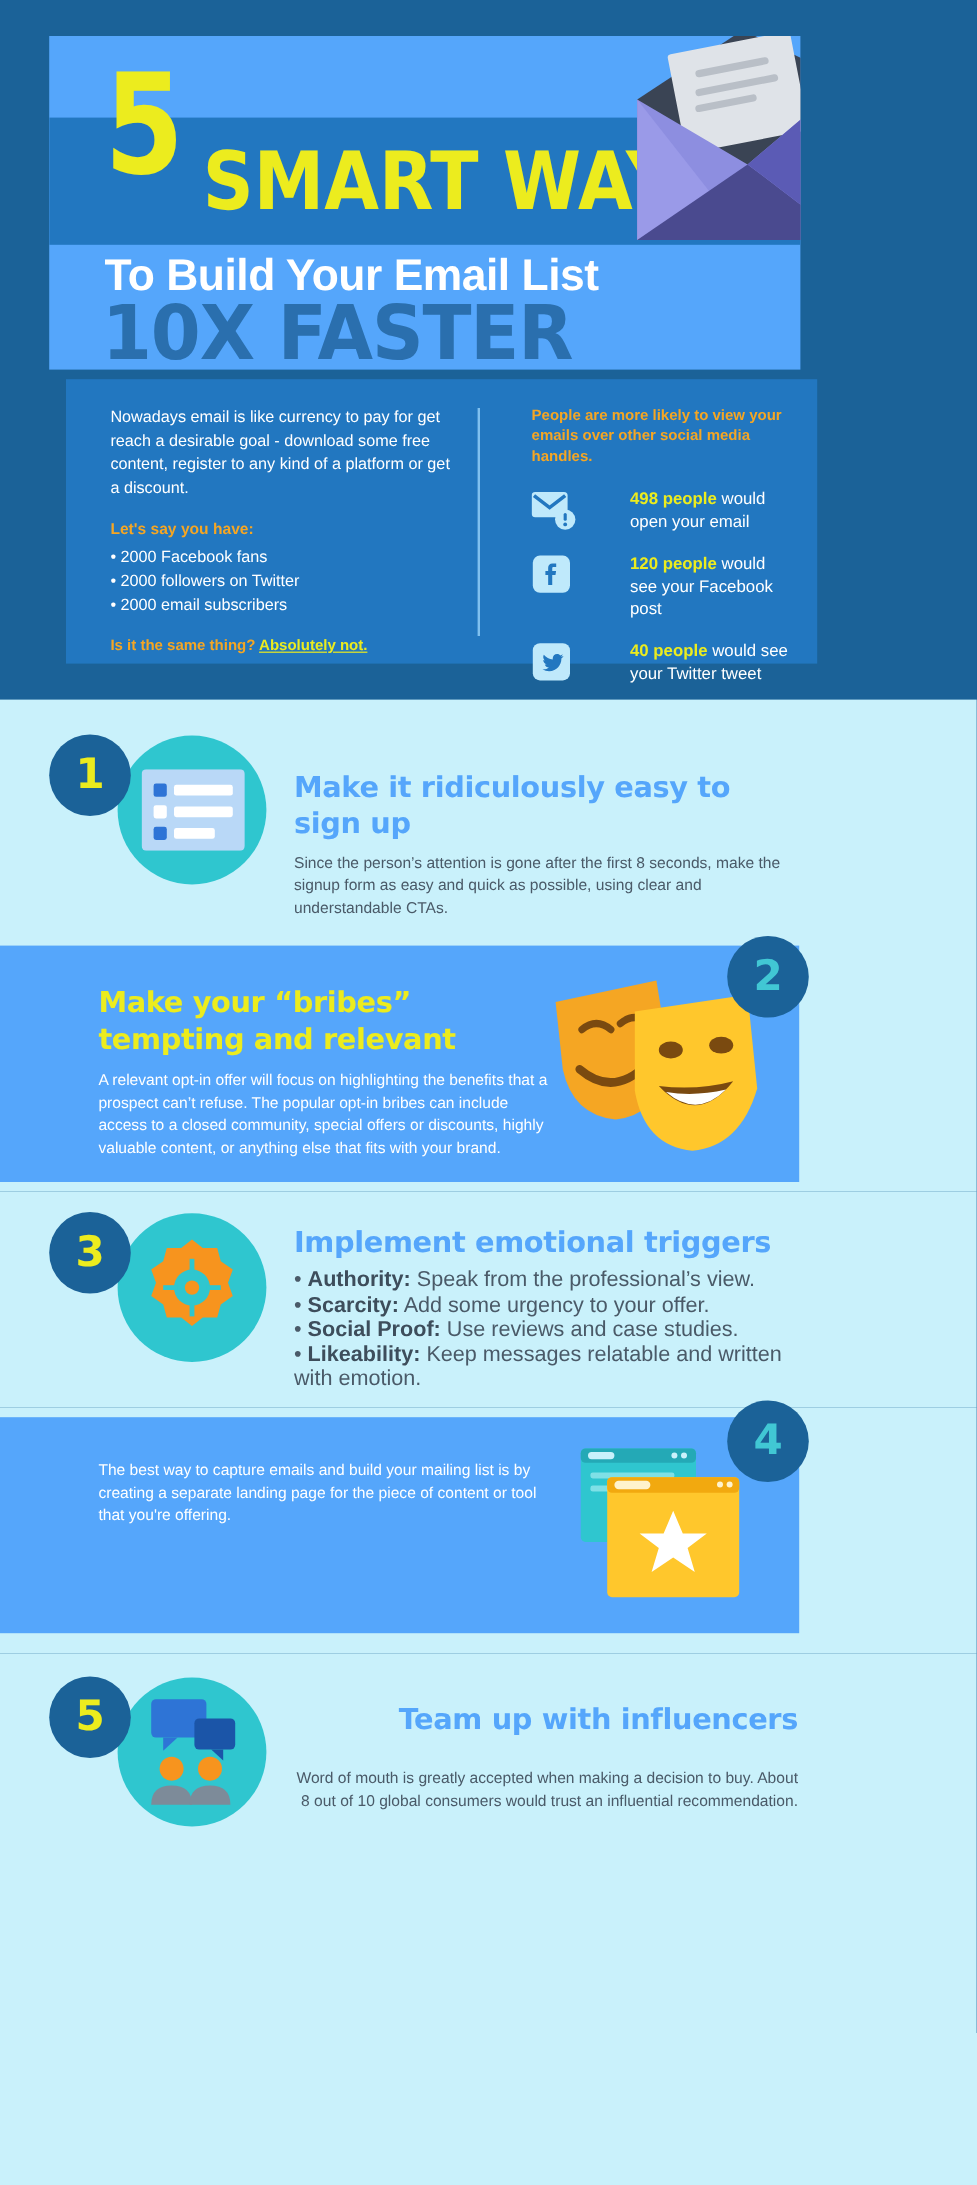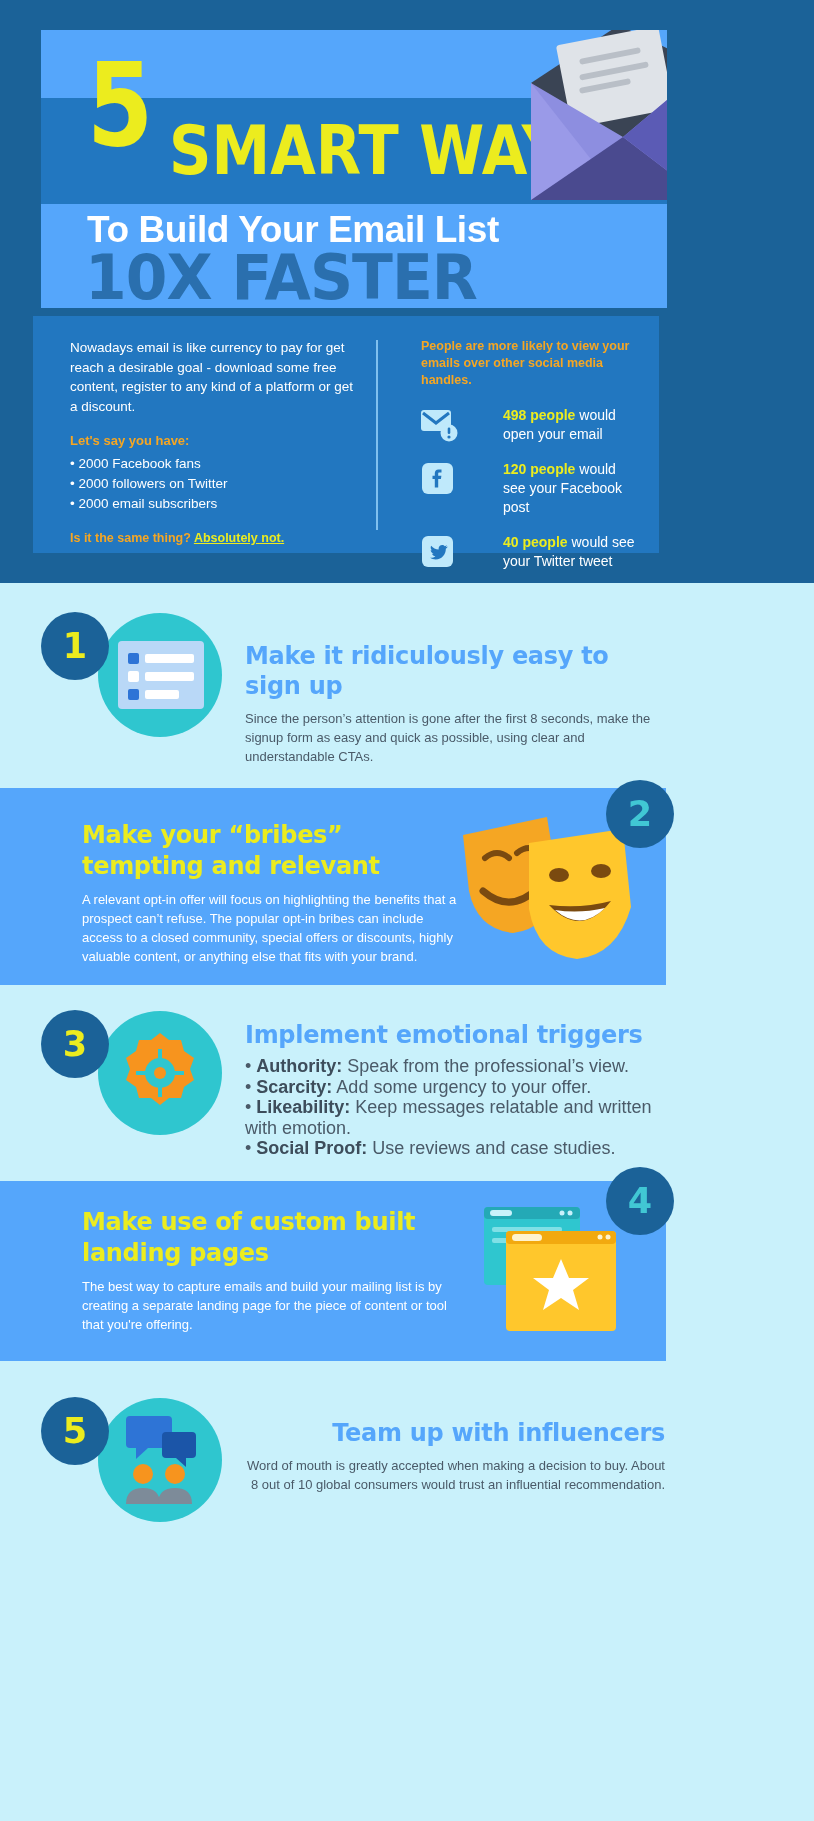--- a/index.html
+++ b/index.html
@@ -36,21 +36,21 @@
     position:absolute;left:44px;top:216px;
     font-size:63px;line-height:63px;font-weight:bold;color:#2a6fae;
     font-family:"DejaVu Sans", sans-serif;letter-spacing:-1px;
     transform:scaleX(.95);transform-origin:left top;
   }
 
   
   .envelope{position:absolute;left:460px;top:-5px;width:205px;height:175px;}
 
   
-  .intro{position:absolute;left:33px;top:316px;width:626px;height:237px;background:#2277c0;}
+  .intro{position:absolute;left:55px;top:316px;width:626px;height:237px;background:#2277c0;}
   .intro-left{position:absolute;left:37px;top:22px;width:285px;}
   .intro-p{
     color:#ffffff;font-size:13.5px;line-height:19.5px;margin:0 0 16px 0;
     font-family:"Liberation Sans", sans-serif;
   }
   .lets-say{color:#f5a623;font-size:13px;font-weight:bold;margin:0 0 4px 0;line-height:18px;}
   .intro-bullets{list-style:none;margin:0;padding:0;}
   .intro-bullets li{color:#ffffff;font-size:13.5px;line-height:20px;}
   .same-thing{margin-top:16px;color:#f5a623;font-size:12.5px;font-weight:bold;line-height:17px;}
   .same-thing .ans{color:#ecec1e;text-decoration:underline;}
@@ -224,22 +224,22 @@
       <rect x="40" y="54" width="4" height="12" fill="#2fc6cf"></rect>
       <rect x="18" y="40" width="12" height="4" fill="#2fc6cf"></rect>
       <rect x="54" y="40" width="12" height="4" fill="#2fc6cf"></rect>
     </svg>
     <div class="badge" style="left:41px;top:17px;">3</div>
     <div style="position:absolute;left:245px;top:27px;width:430px;">
       <div class="h-blue">Implement emotional triggers</div>
       <ul class="tlist">
         <li>• <b>Authority:</b><span> Speak from the professional’s view.</span></li>
         <li>• <b>Scarcity:</b><span> Add some urgency to your offer.</span></li>
+        <li>• <b>Social Proof:</b><span> Use reviews and case studies.</span></li>
         <li>• <b>Likeability:</b><span> Keep messages relatable and written with emotion.</span></li>
-        <li>• <b>Social Proof:</b><span> Use reviews and case studies.</span></li>
       </ul>
     </div>
   </div>
 
   <div class="sec" style="top:1173px;height:205px;background:#c9f1fb;">
     <div class="band-blue" style="left:0;top:8px;width:666px;height:180px;"></div>
     <div class="badge badge-teal" style="left:606px;top:-6px;">4</div>
     <svg style="position:absolute;left:478px;top:30px;width:160px;height:136px;" viewBox="0 0 160 136">
       <rect x="6" y="4" width="96" height="78" rx="4" fill="#2fc6cf"></rect>
       <rect x="6" y="4" width="96" height="12" rx="4" fill="#24a9b6"></rect>
@@ -249,37 +249,36 @@
       <rect x="14" y="24" width="70" height="5" rx="2" fill="#7fe0e6"></rect>
       <rect x="14" y="35" width="50" height="5" rx="2" fill="#7fe0e6"></rect>
       <rect x="28" y="28" width="110" height="100" rx="4" fill="#ffc72c"></rect>
       <rect x="28" y="28" width="110" height="13" rx="4" fill="#f2a90f"></rect>
       <circle cx="130" cy="34" r="2.5" fill="#fff3cd"></circle>
       <circle cx="122" cy="34" r="2.5" fill="#fff3cd"></circle>
       <rect x="34" y="31" width="30" height="7" rx="3.5" fill="#fff3cd"></rect>
       <polygon points="83,56 91,75 111,75 95,87 101,107 83,95 65,107 71,87 55,75 75,75" fill="#ffffff"></polygon>
     </svg>
     <div style="position:absolute;left:82px;top:34px;width:380px;">
-      <div class="h-yellow">Make use of custom built landing pages</div>
       <div class="body-white" style="margin-top:8px;">The best way to capture emails and build your mailing list is by creating a separate landing page for the piece of content or tool that you're offering.</div>
     </div>
   </div>
 
   <div class="sec sec-light" style="top:1378px;height:443px;">
     <div class="circle-ico" style="left:98px;top:20px;"></div>
     <svg style="position:absolute;left:112px;top:34px;width:96px;height:96px;" viewBox="0 0 96 96">
       <rect x="14" y="4" width="46" height="32" rx="4" fill="#2e74d6"></rect>
       <polygon points="24,36 24,47 36,36" fill="#2e74d6"></polygon>
       <rect x="50" y="20" width="34" height="26" rx="4" fill="#1b55a8"></rect>
       <polygon points="74,46 74,55 64,46" fill="#1b55a8"></polygon>
       <circle cx="31" cy="62" r="10" fill="#f7941e"></circle>
       <path d="M14 92 q0 -16 17 -16 q17 0 17 16 z" fill="#7d8b99"></path>
       <circle cx="63" cy="62" r="10" fill="#f7941e"></circle>
       <path d="M46 92 q0 -16 17 -16 q17 0 17 16 z" fill="#7d8b99"></path>
     </svg>
     <div class="badge" style="left:41px;top:19px;">5</div>
     <div style="position:absolute;left:245px;top:40px;width:420px;text-align:right;">
       <div class="h-blue">Team up with influencers</div>
-      <div class="body-dark" style="margin-top:8px;">Word of mouth is greatly accepted when making a decision to buy. About 8 out of 10 global consumers would trust an influential recommendation.</div>
+      <div class="body-dark" style="margin-top:24px;">Word of mouth is greatly accepted when making a decision to buy. About 8 out of 10 global consumers would trust an influential recommendation.</div>
     </div>
   </div>
 
 </div>
 
 </body></html>

